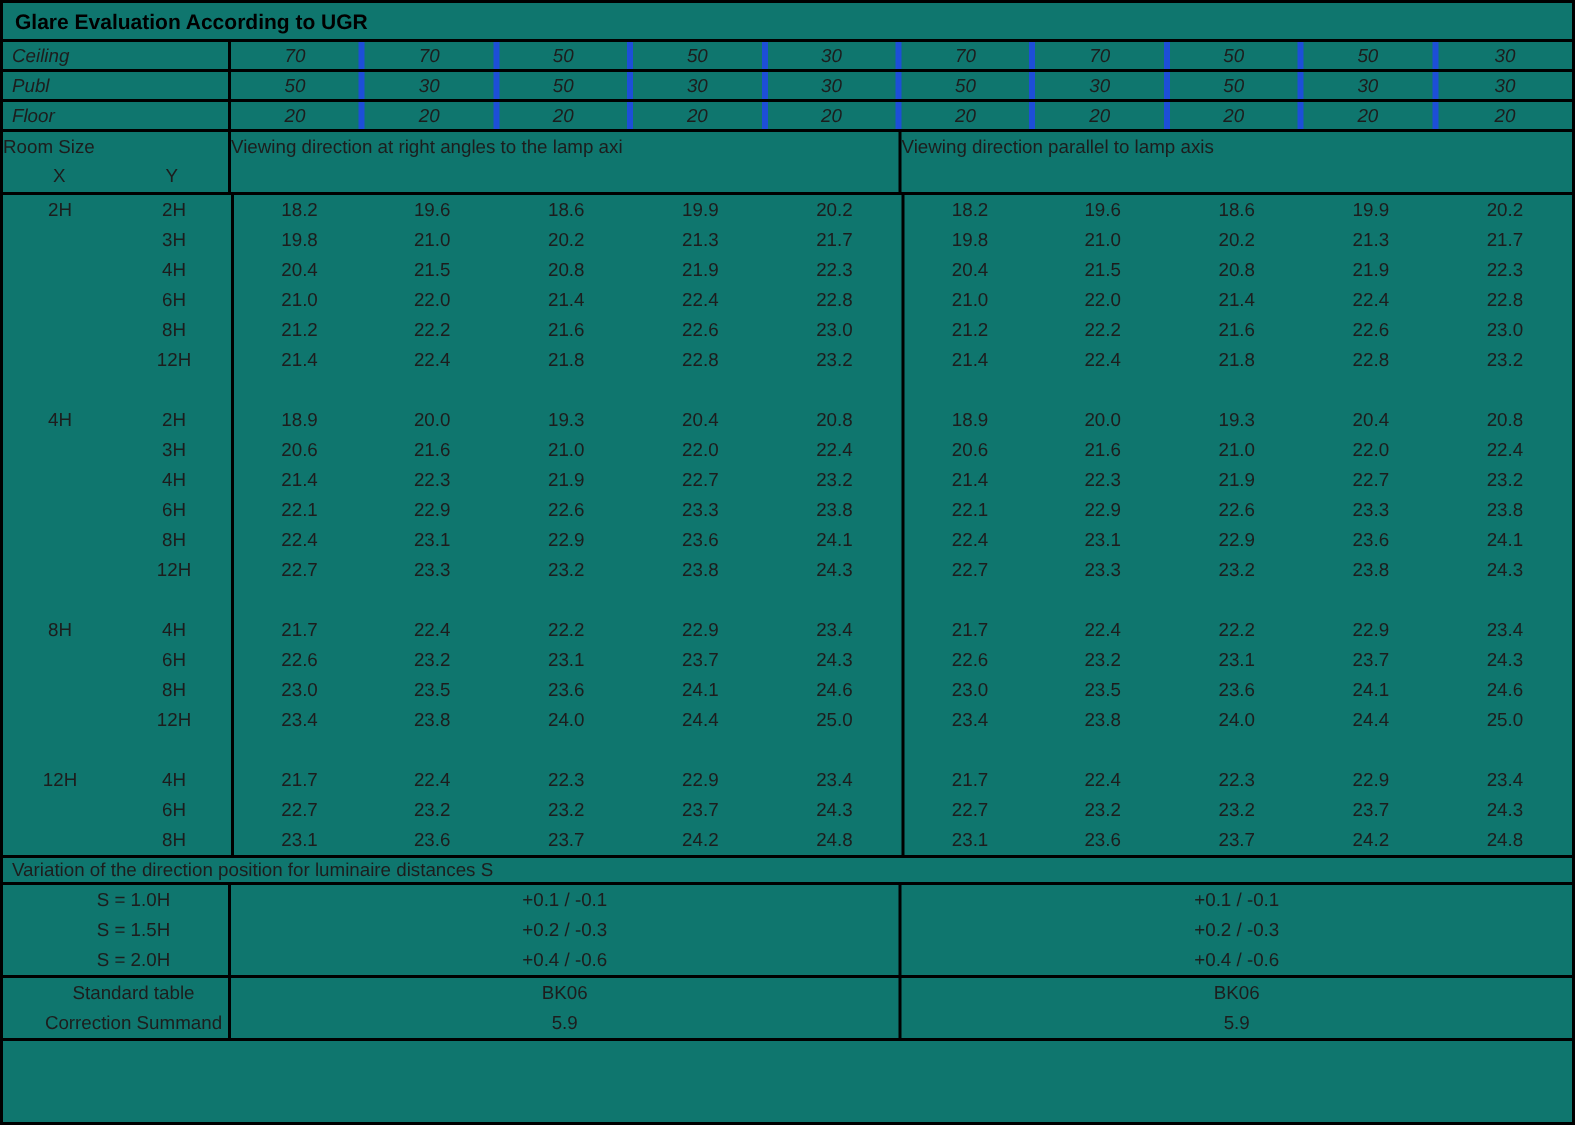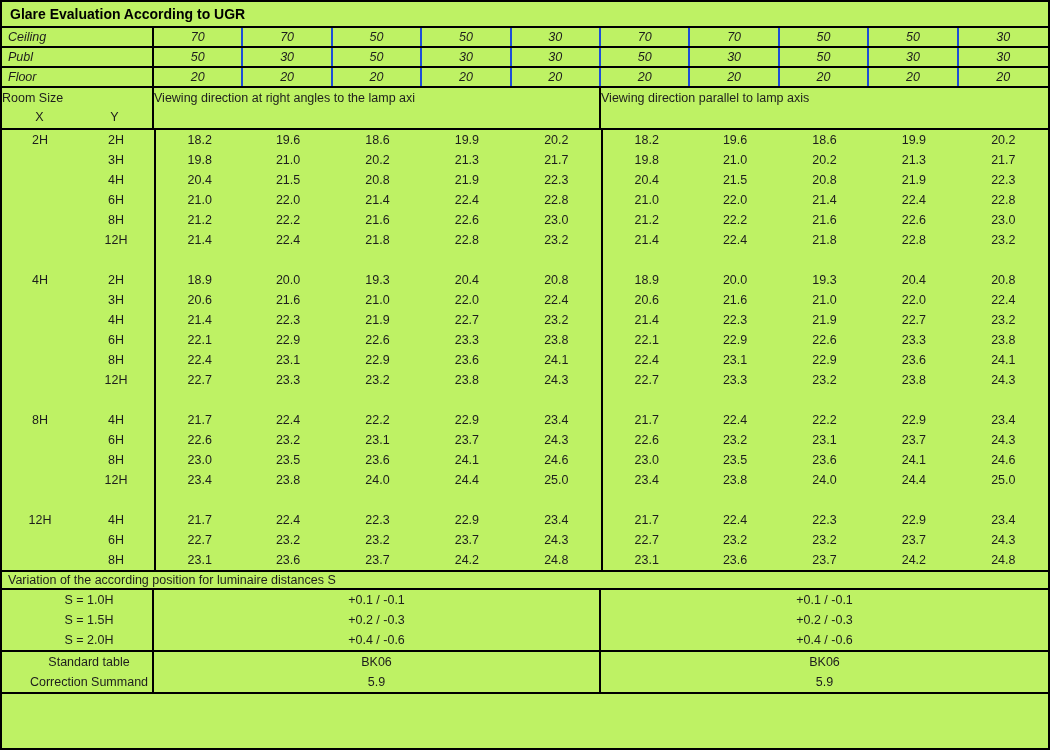--- a/index.html
+++ b/index.html
@@ -4,21 +4,21 @@
 <style>
   * { box-sizing: border-box; margin: 0; padding: 0; }
   html, body { background: #ffffff; }
   body { font-family: "Liberation Sans", "DejaVu Sans", sans-serif; }
 
   .sheet {
     position: relative;
     width: 1050px;
     height: 750px;
     border: 2px solid #000;
-    background: #bef264;
+    background: #0f766e;
     color: #1d1d1d;
     font-size: 12.5px;
     overflow: hidden;
   }
 
   
   .title-row {
     height: 26px;
     border-bottom: 2px solid #000;
     font-weight: bold;
@@ -31,21 +31,21 @@
   
   .srow {
     display: grid;
     grid-template-columns: 152px repeat(10, 1fr);
     height: 20px;
     border-bottom: 2px solid #000;
     line-height: 18px;
     font-style: italic;
   }
   .srow .slabel { padding-left: 6px; border-right: 2px solid #000; }
-  .srow .sval  { text-align: center; border-right: 2px solid #1d4ed8; }
+  .srow .sval  { text-align: center; border-right: 4px solid #1d4ed8; }
   .srow .sval:last-child { border-right: none; }
 
   
   .dirhead {
     display: grid;
     grid-template-columns: 152px 1fr 1fr;
     height: 42px;
     border-bottom: 2px solid #000;
   }
   .dirhead .rs { border-right: 2px solid #000; }
@@ -464,21 +464,21 @@
         <div class="bv">24.2</div>
         <div class="bv">24.8</div>
         <div class="bv">23.1</div>
         <div class="bv">23.6</div>
         <div class="bv">23.7</div>
         <div class="bv">24.2</div>
         <div class="bv">24.8</div>
       </div>
     </div>
 
-  <div class="vartitle">Variation of the according position for luminaire distances S</div>
+  <div class="vartitle">Variation of the direction position for luminaire distances S</div>
 
   <div id="variationRows" class="varbox">
       <div class="vrow">
         <div>S = 1.0H</div>
         <div>+0.1 / -0.1</div>
         <div>+0.1 / -0.1</div>
       </div>
       <div class="vrow">
         <div>S = 1.5H</div>
         <div>+0.2 / -0.3</div>

